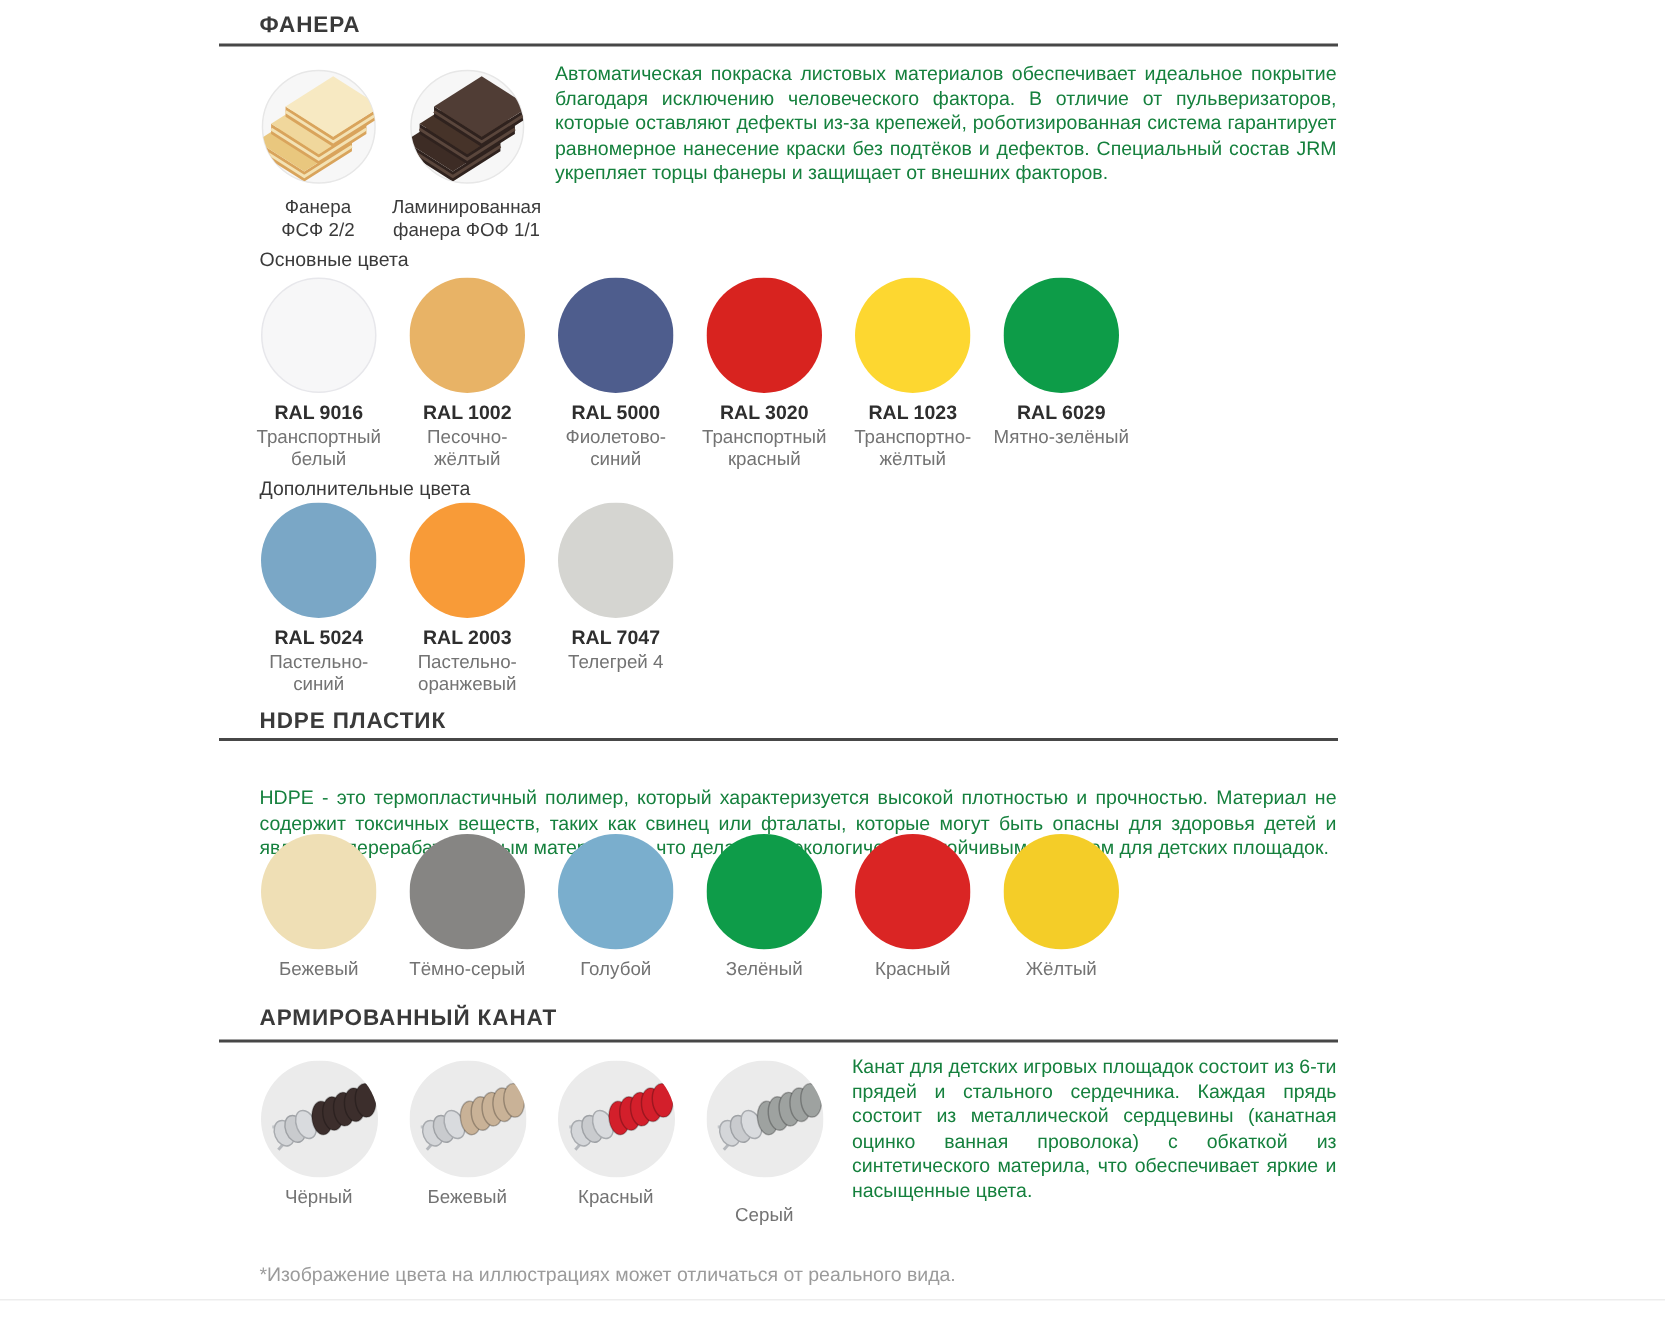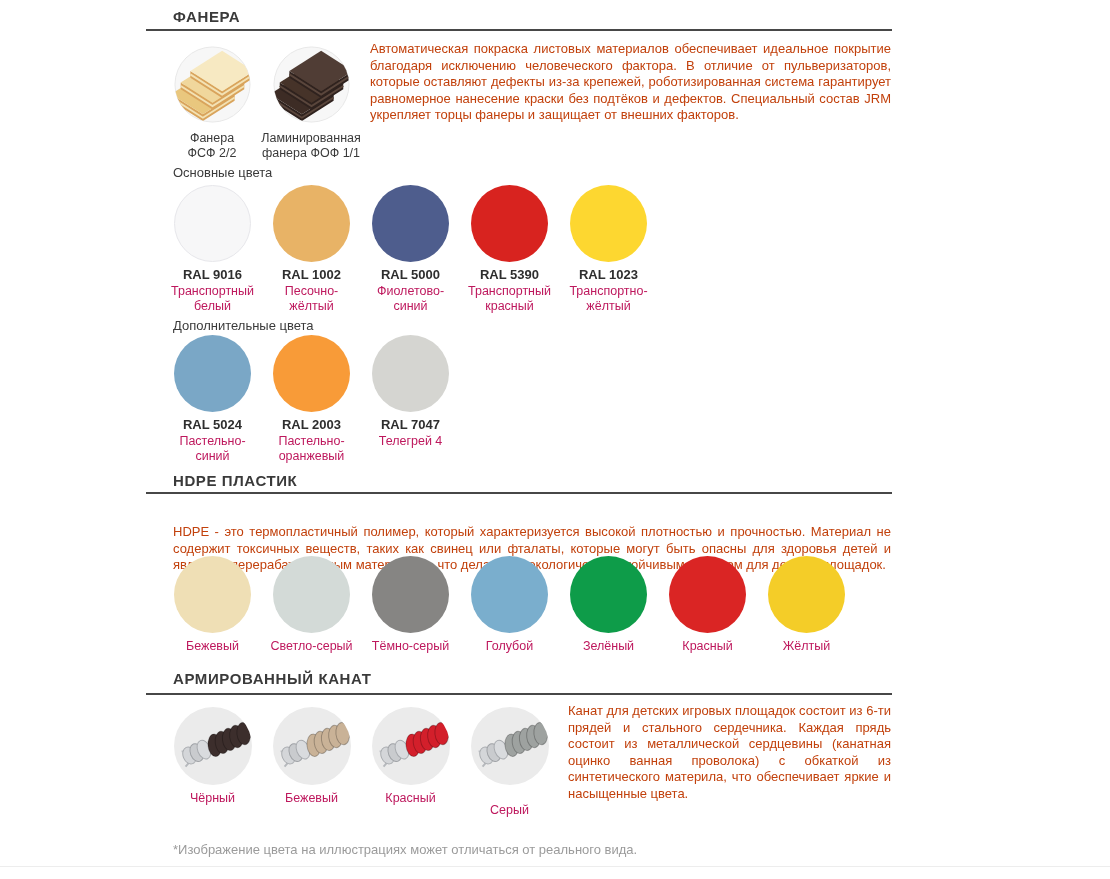--- a/index.html
+++ b/index.html
@@ -2,28 +2,28 @@
 <html><head>
 <meta charset="utf-8">
 <style>
   * { margin:0; padding:0; box-sizing:border-box; }
   html,body { width:1110px; height:879px; background:#ffffff; overflow:hidden;
               font-family:"Liberation Sans", sans-serif; }
   .abs { position:absolute; }
   .section-title { font-size:15px; font-weight:bold; letter-spacing:.6px; color:#3a3a3a; }
   .section-rule  { height:2px; background:#474747; width:746px; left:146px; }
   .subtitle { font-size:13px; color:#3a3a3a; }
-  .para { font-size:13px; line-height:16.5px; color:#c2410c; text-align:justify; }
+  .para { font-size:13px; line-height:16.5px; color:#15803d; text-align:justify; }
   .row { display:flex; }
   .cell { width:99px; text-align:center; }
   .cell-wide { width:100px; text-align:center; }
   .circle { width:77px; height:77px; border-radius:50%; margin:0 auto;
             border:1px solid transparent; }
   .ral { font-size:13px; font-weight:bold; color:#2e2e2e; margin-top:5px; }
-  .cname { font-size:12.5px; line-height:14.5px; color:#be185d; margin-top:2px;
+  .cname { font-size:12.5px; line-height:14.5px; color:#737373; margin-top:2px;
            white-space:pre-line; }
   .ptype-label { font-size:12.5px; line-height:15px; color:#3a3a3a; margin-top:8px;
                  white-space:pre-line; }
   .icon-svg { display:block; margin:0 auto; }
   .footnote { font-size:13px; color:#9b9b9b; }
   .bottom-line { height:1px; background:#ededed; width:1110px; left:0; }
 </style>
 </head>
 <body>
 
@@ -97,30 +97,35 @@
 жёлтый</div>
   </div>
   <div class="cell">
     <div class="circle" style="background-color: rgb(78, 93, 141);"></div>
     <div class="ral">RAL 5000</div>
     <div class="cname">Фиолетово-
 синий</div>
   </div>
   <div class="cell">
     <div class="circle" style="background-color: rgb(216, 35, 31);"></div>
-    <div class="ral">RAL 5390</div>
+    <div class="ral">RAL 3020</div>
     <div class="cname">Транспортный
 красный</div>
   </div>
   <div class="cell">
     <div class="circle" style="background-color: rgb(253, 215, 48);"></div>
     <div class="ral">RAL 1023</div>
     <div class="cname">Транспортно-
 жёлтый</div>
   </div>
+  <div class="cell">
+    <div class="circle" style="background-color: rgb(13, 156, 72);"></div>
+    <div class="ral">RAL 6029</div>
+    <div class="cname">Мятно-зелёный</div>
+  </div>
 </div>
 
 <div class="abs subtitle" style="left:173px; top:318px;">Дополнительные цвета</div>
 
 <div class="abs row" style="left:163px; top:335px;">
   <div class="cell">
     <div class="circle" style="background-color: rgb(122, 167, 198);"></div>
     <div class="ral">RAL 5024</div>
     <div class="cname">Пастельно-
 синий</div>
@@ -142,24 +147,20 @@
 <div class="abs section-rule" style="top:492px;"></div>
 
 <div class="abs para" style="left:173px; top:524px; width:718px;">HDPE - это термопластичный полимер, который характеризуется высокой плотностью и прочностью. Материал не содержит токсичных веществ, таких как свинец или фталаты, которые могут быть опасны для здоровья детей и является перерабатываемым материалом, что делает его экологически устойчивым выбором для детских площадок.</div>
 
 <div class="abs row" style="left:163px; top:556px;">
   <div class="cell">
     <div class="circle" style="background-color: rgb(239, 223, 181);"></div>
     <div class="cname" style="margin-top:6px;">Бежевый</div>
   </div>
   <div class="cell">
-    <div class="circle" style="background-color: rgb(211, 218, 215);"></div>
-    <div class="cname" style="margin-top:6px;">Светло-серый</div>
-  </div>
-  <div class="cell">
     <div class="circle" style="background-color: rgb(134, 133, 131);"></div>
     <div class="cname" style="margin-top:6px;">Тёмно-серый</div>
   </div>
   <div class="cell">
     <div class="circle" style="background-color: rgb(122, 174, 205);"></div>
     <div class="cname" style="margin-top:6px;">Голубой</div>
   </div>
   <div class="cell">
     <div class="circle" style="background-color: rgb(14, 156, 73);"></div>
     <div class="cname" style="margin-top:6px;">Зелёный</div>

